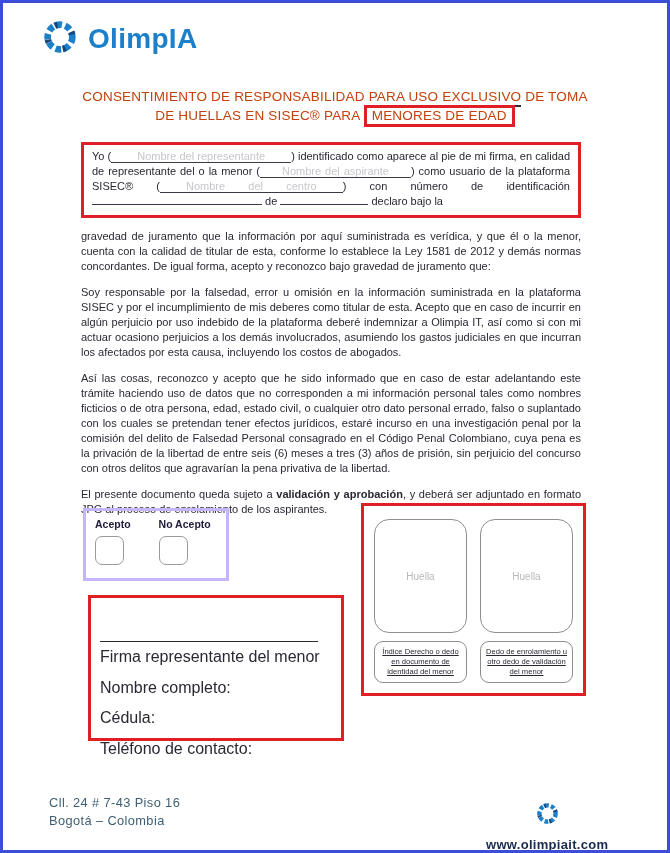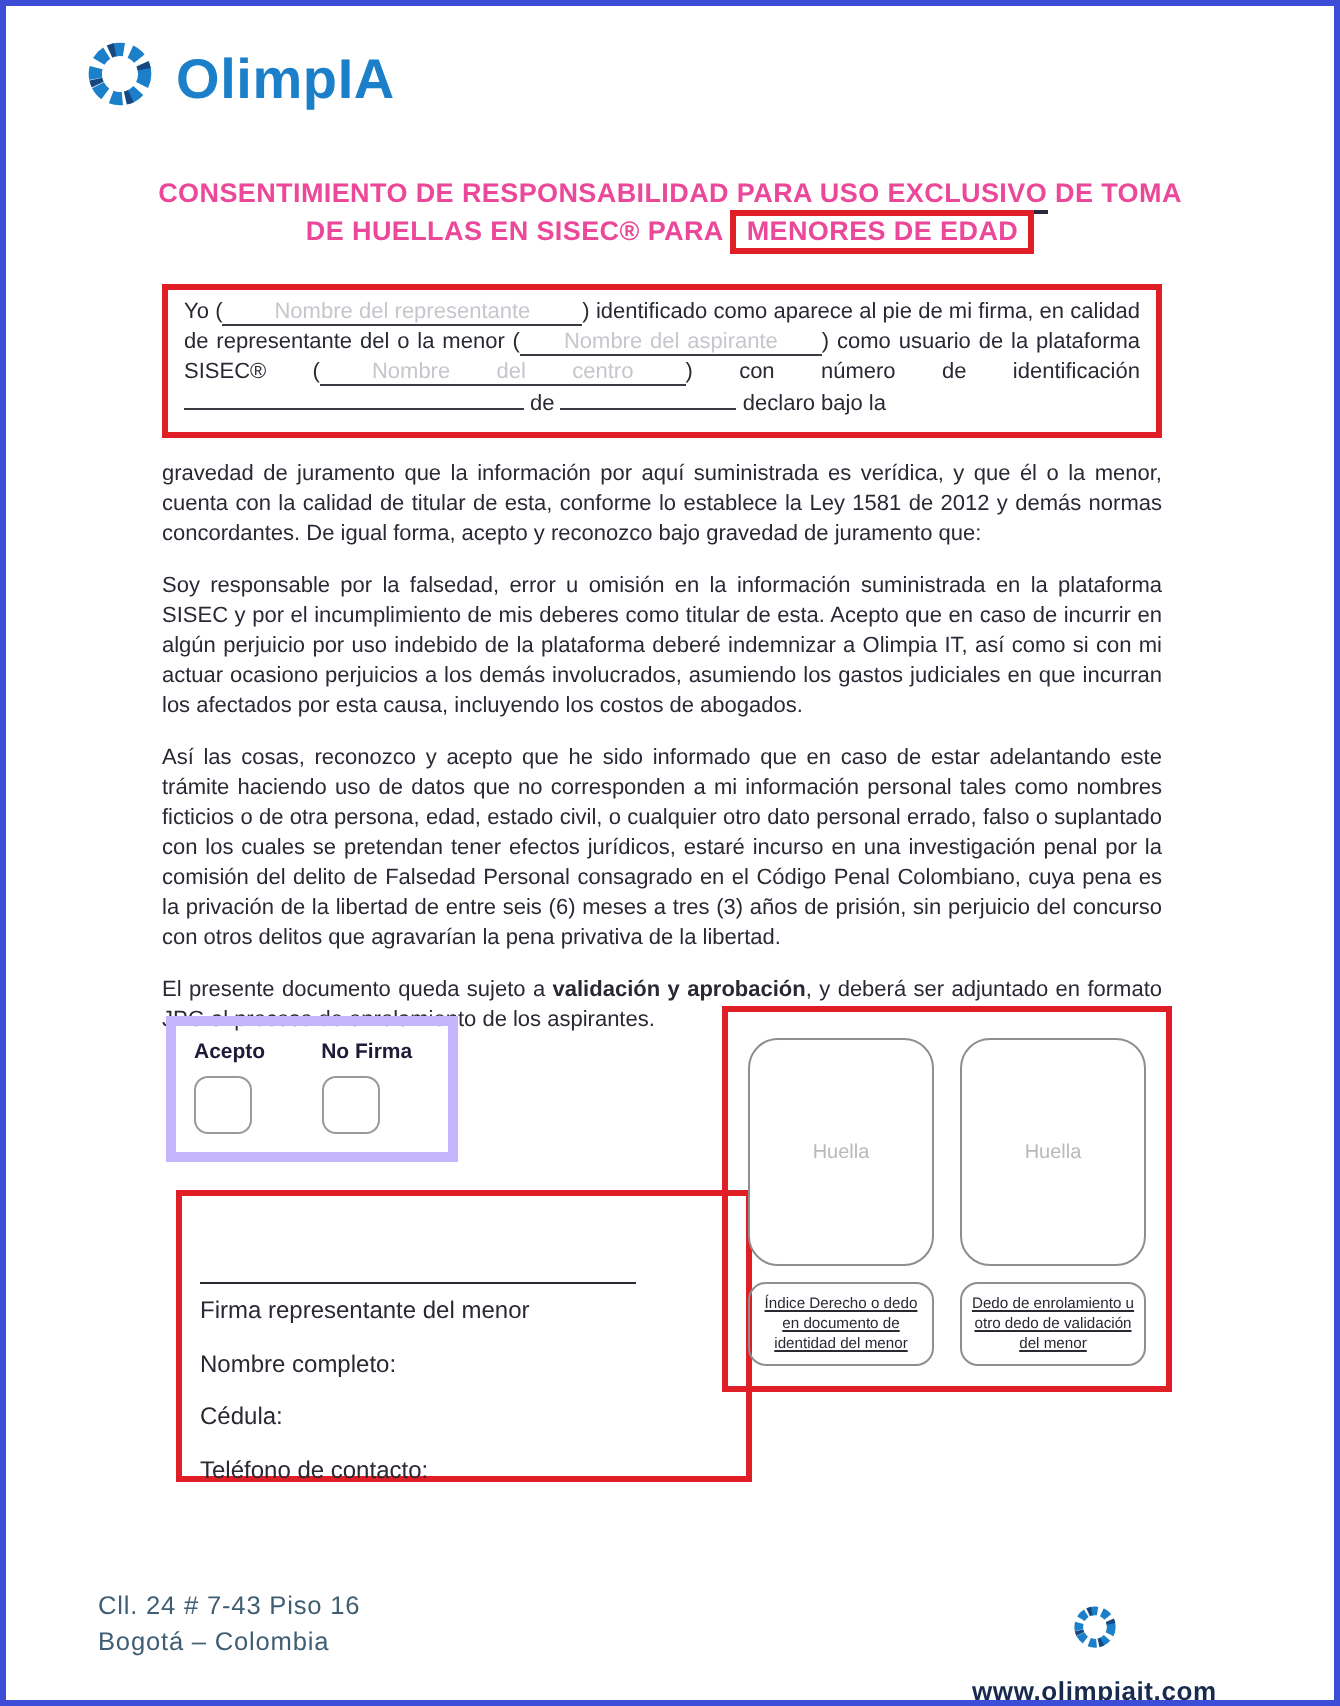--- a/index.html
+++ b/index.html
@@ -8,21 +8,21 @@
     border:3px solid #3c4ed8; background:#ffffff; overflow:hidden;
     font-family:"Liberation Sans", sans-serif; color:#2b2733;
   }
   
   .logo-row { position:absolute; top:15px; left:38px; display:flex; align-items:center; gap:9px; }
   .brand-text { font-size:28px; font-weight:bold; color:#1b7fc9; letter-spacing:.3px; }
 
   
   .doc-title {
     position:absolute; top:84px; left:0; right:0; text-align:center;
-    font-weight:bold; font-size:13.5px; line-height:19px; color:#ec4899; letter-spacing:.2px;
+    font-weight:normal; font-size:13.5px; line-height:19px; color:#c2410c; letter-spacing:.2px;
   }
   .title-underline { border-bottom:2.5px solid #2a2a3a; padding-bottom:1px; }
   .title-boxed { border:3px solid #e01e25; padding:0 5px 1px 5px; }
 
   
   .text-col { position:absolute; left:78px; top:139px; width:500px; }
   .para {
     font-size:11px; line-height:15px; text-align:justify; color:#2b2733; margin:11px 0 0 0;
   }
   .intro-box {
@@ -33,33 +33,33 @@
   .blank { border-bottom:1.2px solid #3a3a45; color:#c6c6cc; white-space:nowrap; }
   .pad-lg { padding:0 26px; }
   .pad-md { padding:0 22px; }
   .blank-empty { display:inline-block; border-bottom:1.2px solid #3a3a45; height:10px; vertical-align:baseline; }
   .w-170 { width:170px; } .w-88 { width:88px; }
   .bold { font-weight:bold; }
 
   
   .consent-box {
     position:absolute; left:80px; top:505px; width:146px; height:73px; box-sizing:border-box;
-    border:5px solid #c4b5fd; display:flex; gap:28px; padding:7px 0 0 9px;
+    border:3px solid #c4b5fd; display:flex; gap:28px; padding:7px 0 0 9px;
   }
   .consent-col { display:flex; flex-direction:column; align-items:flex-start; }
   .consent-label { font-size:10.5px; font-weight:bold; color:#1d1b38; }
   .checkbox {
     width:29px; height:29px; margin-top:6px; box-sizing:border-box;
     border:1.5px solid #9a9a9a; border-radius:7px; background:#fff; cursor:pointer;
   }
 
   
   .signature-box {
-    position:absolute; left:85px; top:592px; width:288px; height:146px; box-sizing:border-box;
-    border:3px solid #e01e25; padding:34px 10px 0 9px; font-size:12px; color:#2b2733;
+    position:absolute; left:85px; top:592px; width:256px; height:146px; box-sizing:border-box;
+    border:3px solid #e01e25; padding:34px 10px 0 9px; font-size:16px; color:#2b2733;
   }
   .sig-line { width:218px; border-bottom:1.5px solid #2b2733; height:9px; margin-bottom:6px; }
   .sig-label { margin-bottom:12.5px; }
 
   
   .fp-box {
     position:absolute; left:358px; top:500px; width:225px; height:193px; box-sizing:border-box;
     border:3px solid #e01e25; padding:13px 10px 10px 10px; display:flex; gap:13px; justify-content:center;
   }
   .fp-col { display:flex; flex-direction:column; gap:8px; width:95px; }
@@ -112,21 +112,21 @@
     <p class="para">Así las cosas, reconozco y acepto que he sido informado que en caso de estar adelantando este trámite haciendo uso de datos que no corresponden a mi información personal tales como nombres ficticios o de otra persona, edad, estado civil, o cualquier otro dato personal errado, falso o suplantado con los cuales se pretendan tener efectos jurídicos, estaré incurso en una investigación penal por la comisión del delito de Falsedad Personal consagrado en el Código Penal Colombiano, cuya pena es la privación de la libertad de entre seis (6) meses a tres (3) años de prisión, sin perjuicio del concurso con otros delitos que agravarían la pena privativa de la libertad.</p>
     <p class="para"><span>El presente documento queda sujeto a </span><span class="bold">validación y aprobación</span><span>, y deberá ser adjuntado en formato JPG al proceso de enrolamiento de los aspirantes.</span></p>
   </div>
 
   <div class="consent-box">
     <div class="consent-col">
       <span class="consent-label">Acepto</span>
       <span class="checkbox"></span>
     </div>
     <div class="consent-col">
-      <span class="consent-label">No Firma</span>
+      <span class="consent-label">No Acepto</span>
       <span class="checkbox"></span>
     </div>
   </div>
 
   <div class="signature-box">
     <div class="sig-line"></div>
     <div class="sig-label">Firma representante del menor</div>
     <div class="sig-label">Nombre completo:</div>
     <div class="sig-label">Cédula:</div>
     <div class="sig-label">Teléfono de contacto:</div>

